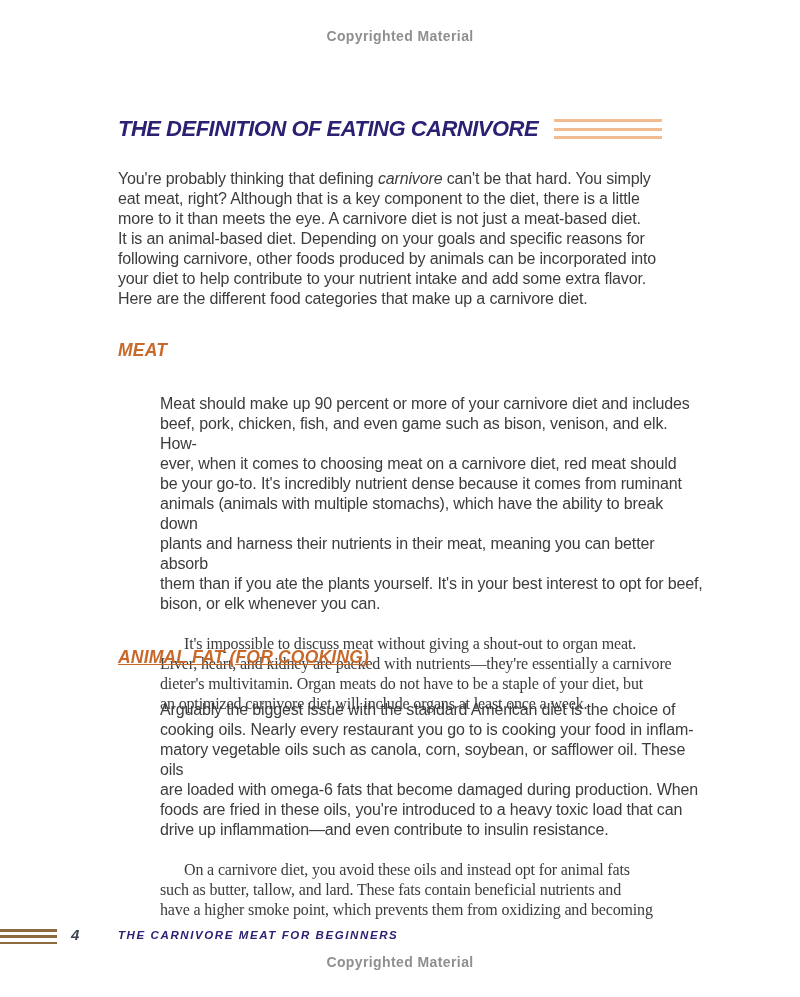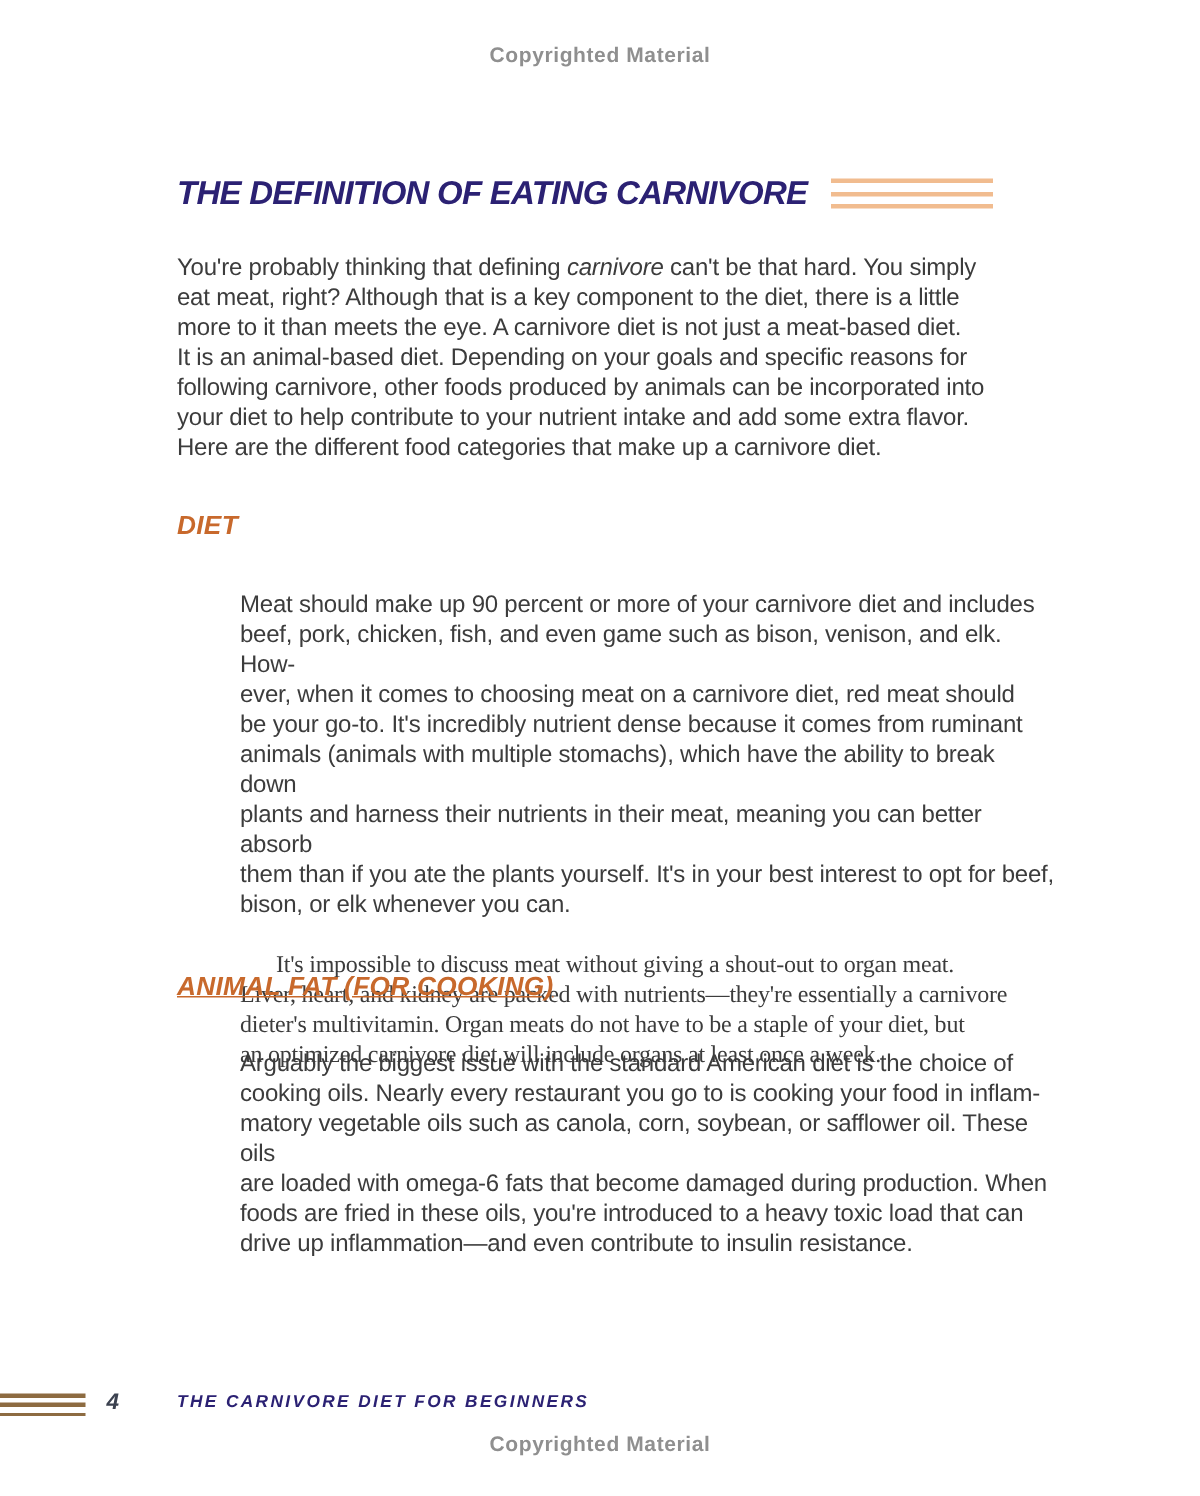--- a/index.html
+++ b/index.html
@@ -144,21 +144,21 @@
   </header>
 
   <p class="body-text" id="intro-paragraph"><span>You're probably thinking that defining </span><em>carnivore</em><span> can't be that hard. You simply
 eat meat, right? Although that is a key component to the diet, there is a little
 more to it than meets the eye. A carnivore diet is not just a meat-based diet.
 It is an animal-based diet. Depending on your goals and specific reasons for
 following carnivore, other foods produced by animals can be incorporated into
 your diet to help contribute to your nutrient intake and add some extra flavor.
 Here are the different food categories that make up a carnivore diet.</span></p>
 
-  <h2 class="section-heading" id="meat-heading">DIET</h2>
+  <h2 class="section-heading" id="meat-heading">MEAT</h2>
 
   <div class="body-text" id="meat-body">
     <p>Meat should make up 90 percent or more of your carnivore diet and includes
 beef, pork, chicken, fish, and even game such as bison, venison, and elk. How-
 ever, when it comes to choosing meat on a carnivore diet, red meat should
 be your go-to. It's incredibly nutrient dense because it comes from ruminant
 animals (animals with multiple stomachs), which have the ability to break down
 plants and harness their nutrients in their meat, meaning you can better absorb
 them than if you ate the plants yourself. It's in your best interest to opt for beef,
 bison, or elk whenever you can.</p>
@@ -170,27 +170,30 @@
 
   <h2 class="section-heading" id="fat-heading">ANIMAL FAT (FOR COOKING)</h2>
 
   <div class="body-text" id="fat-body">
     <p>Arguably the biggest issue with the standard American diet is the choice of
 cooking oils. Nearly every restaurant you go to is cooking your food in inflam-
 matory vegetable oils such as canola, corn, soybean, or safflower oil. These oils
 are loaded with omega-6 fats that become damaged during production. When
 foods are fried in these oils, you're introduced to a heavy toxic load that can
 drive up inflammation—and even contribute to insulin resistance.</p>
+    <p class="indent">On a carnivore diet, you avoid these oils and instead opt for animal fats
+such as butter, tallow, and lard. These fats contain beneficial nutrients and
+have a higher smoke point, which prevents them from oxidizing and becoming</p>
   </div>
 
   <footer>
     <div class="footer-lines">
       <span class="fline"></span>
       <span class="fline"></span>
       <span class="fline"></span>
     </div>
     <div class="page-number">4</div>
-    <div class="book-title">THE CARNIVORE DIET FOR BEGINNERS</div>
+    <div class="book-title">THE CARNIVORE MEAT FOR BEGINNERS</div>
   </footer>
 
   <div class="copyright bottom">Copyrighted Material</div>
 
 </div>
 
 </body></html>

